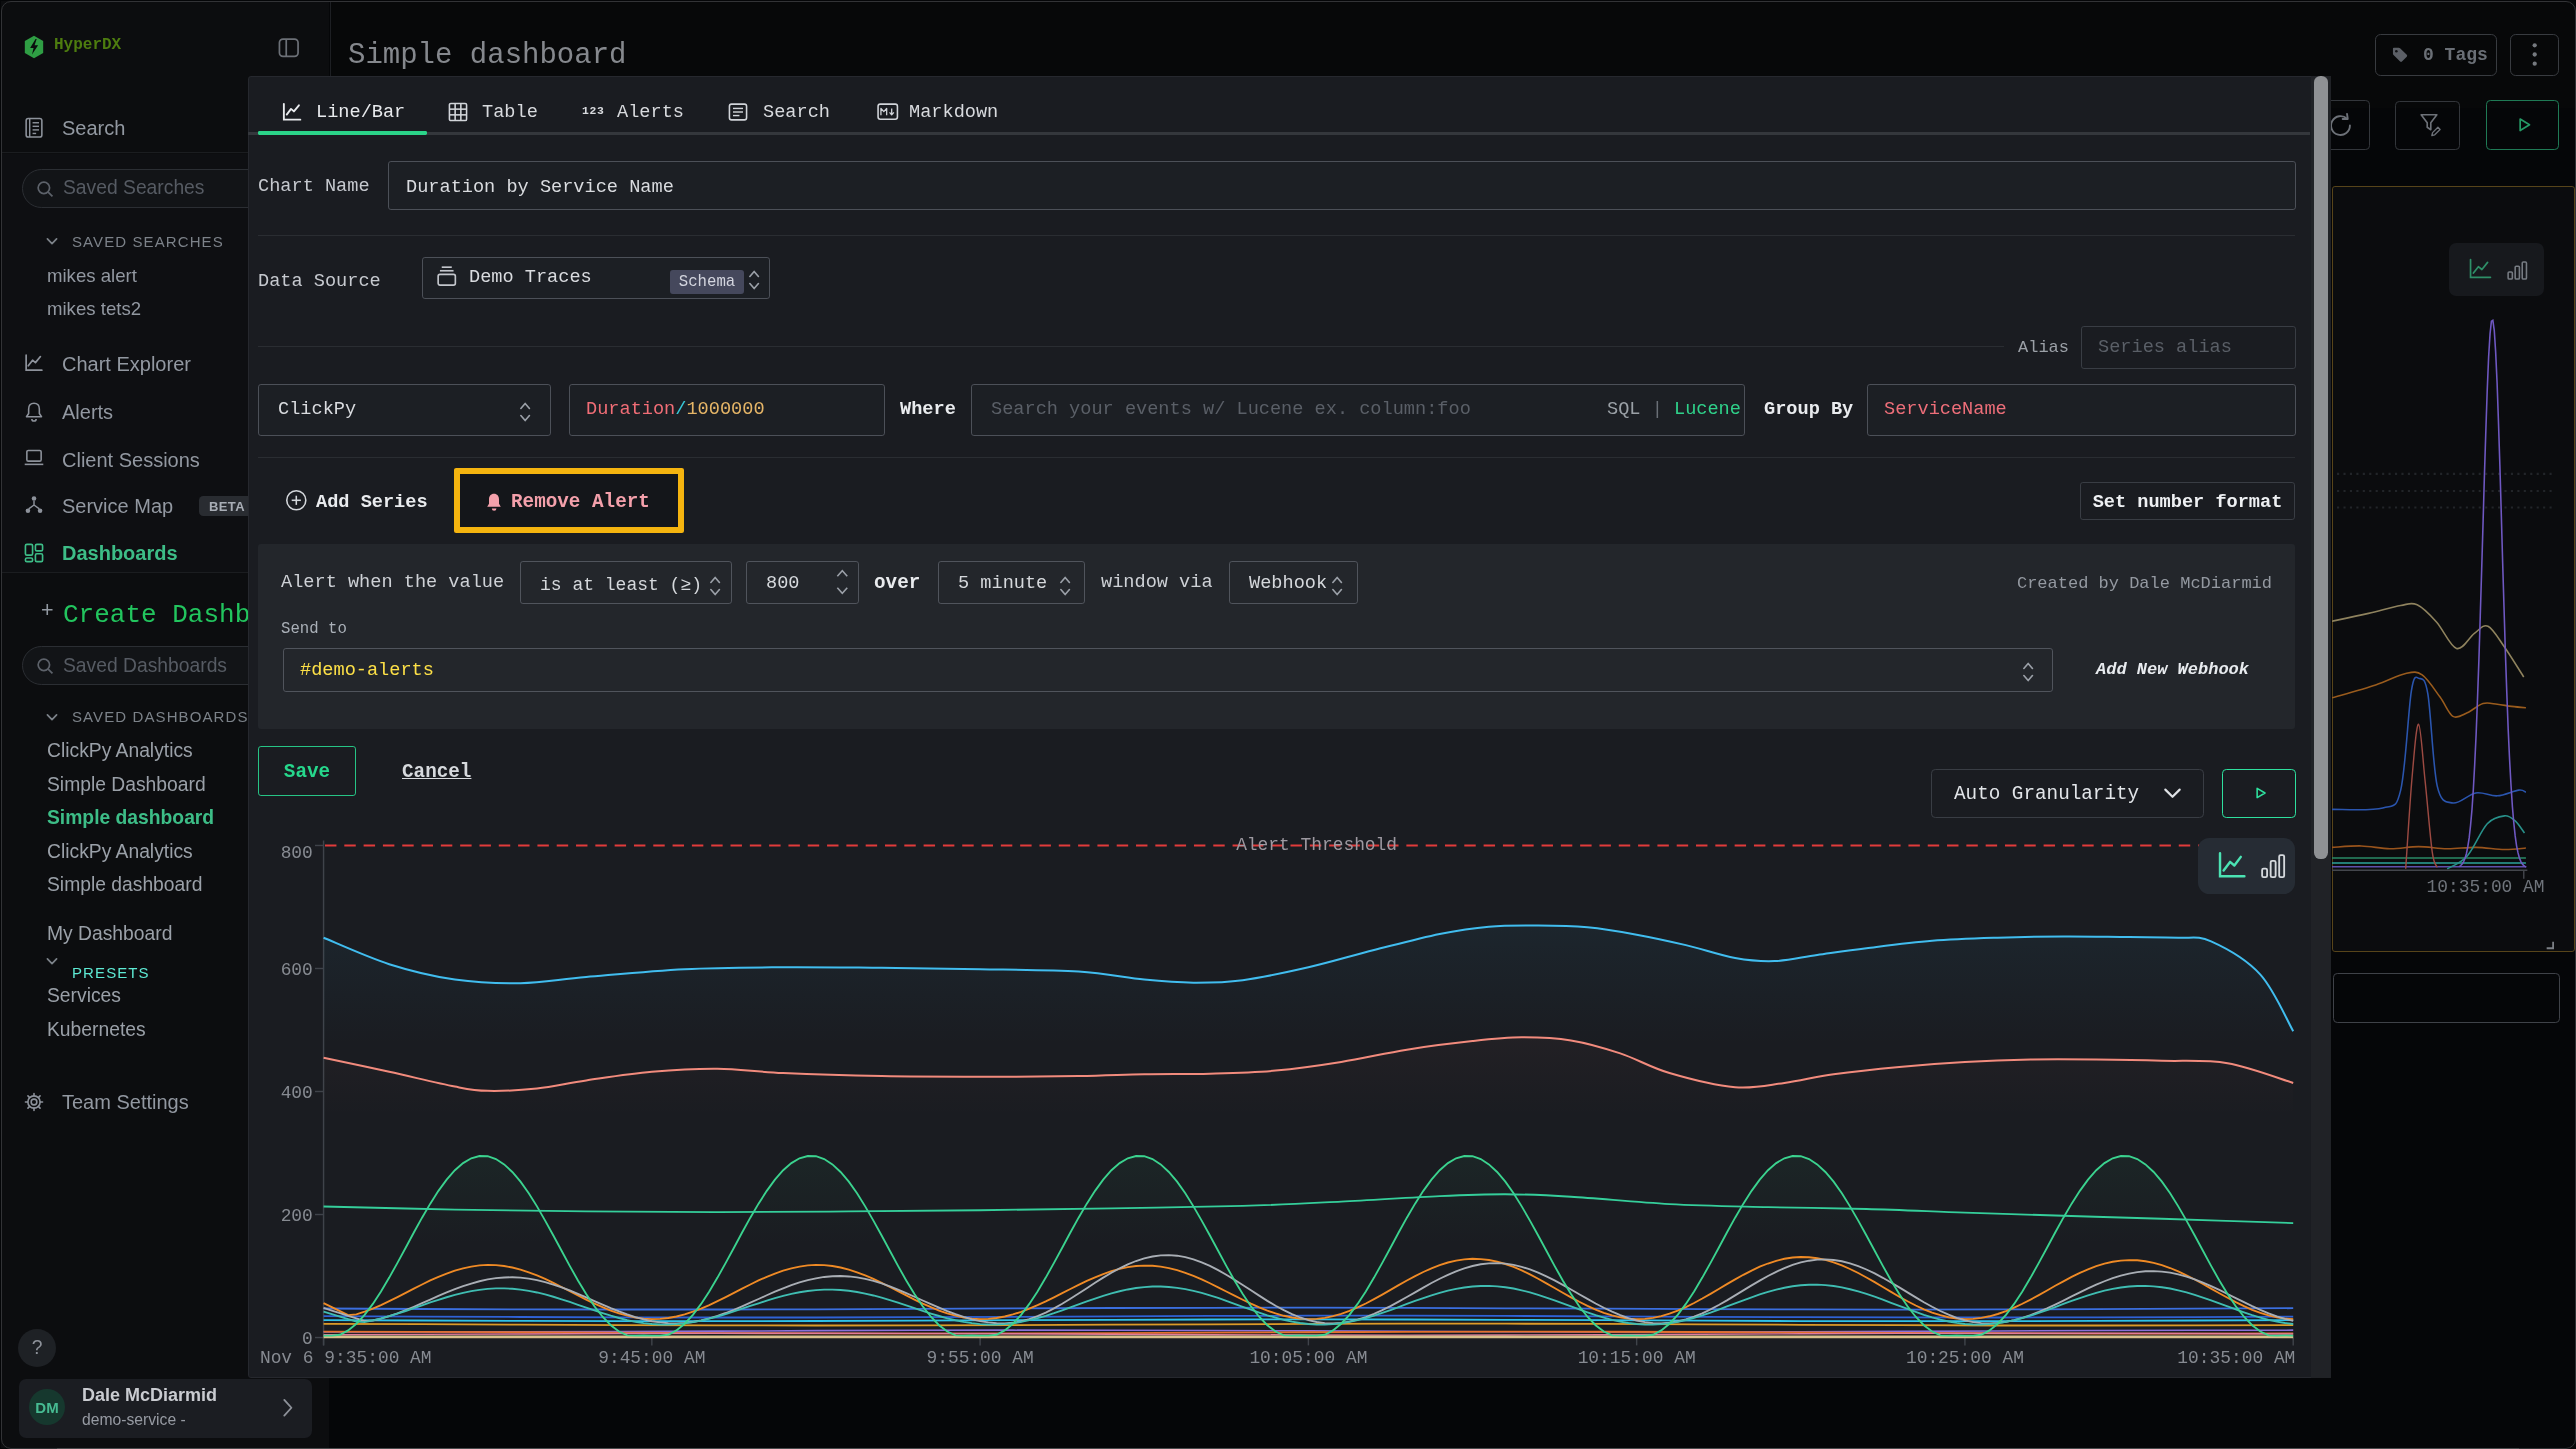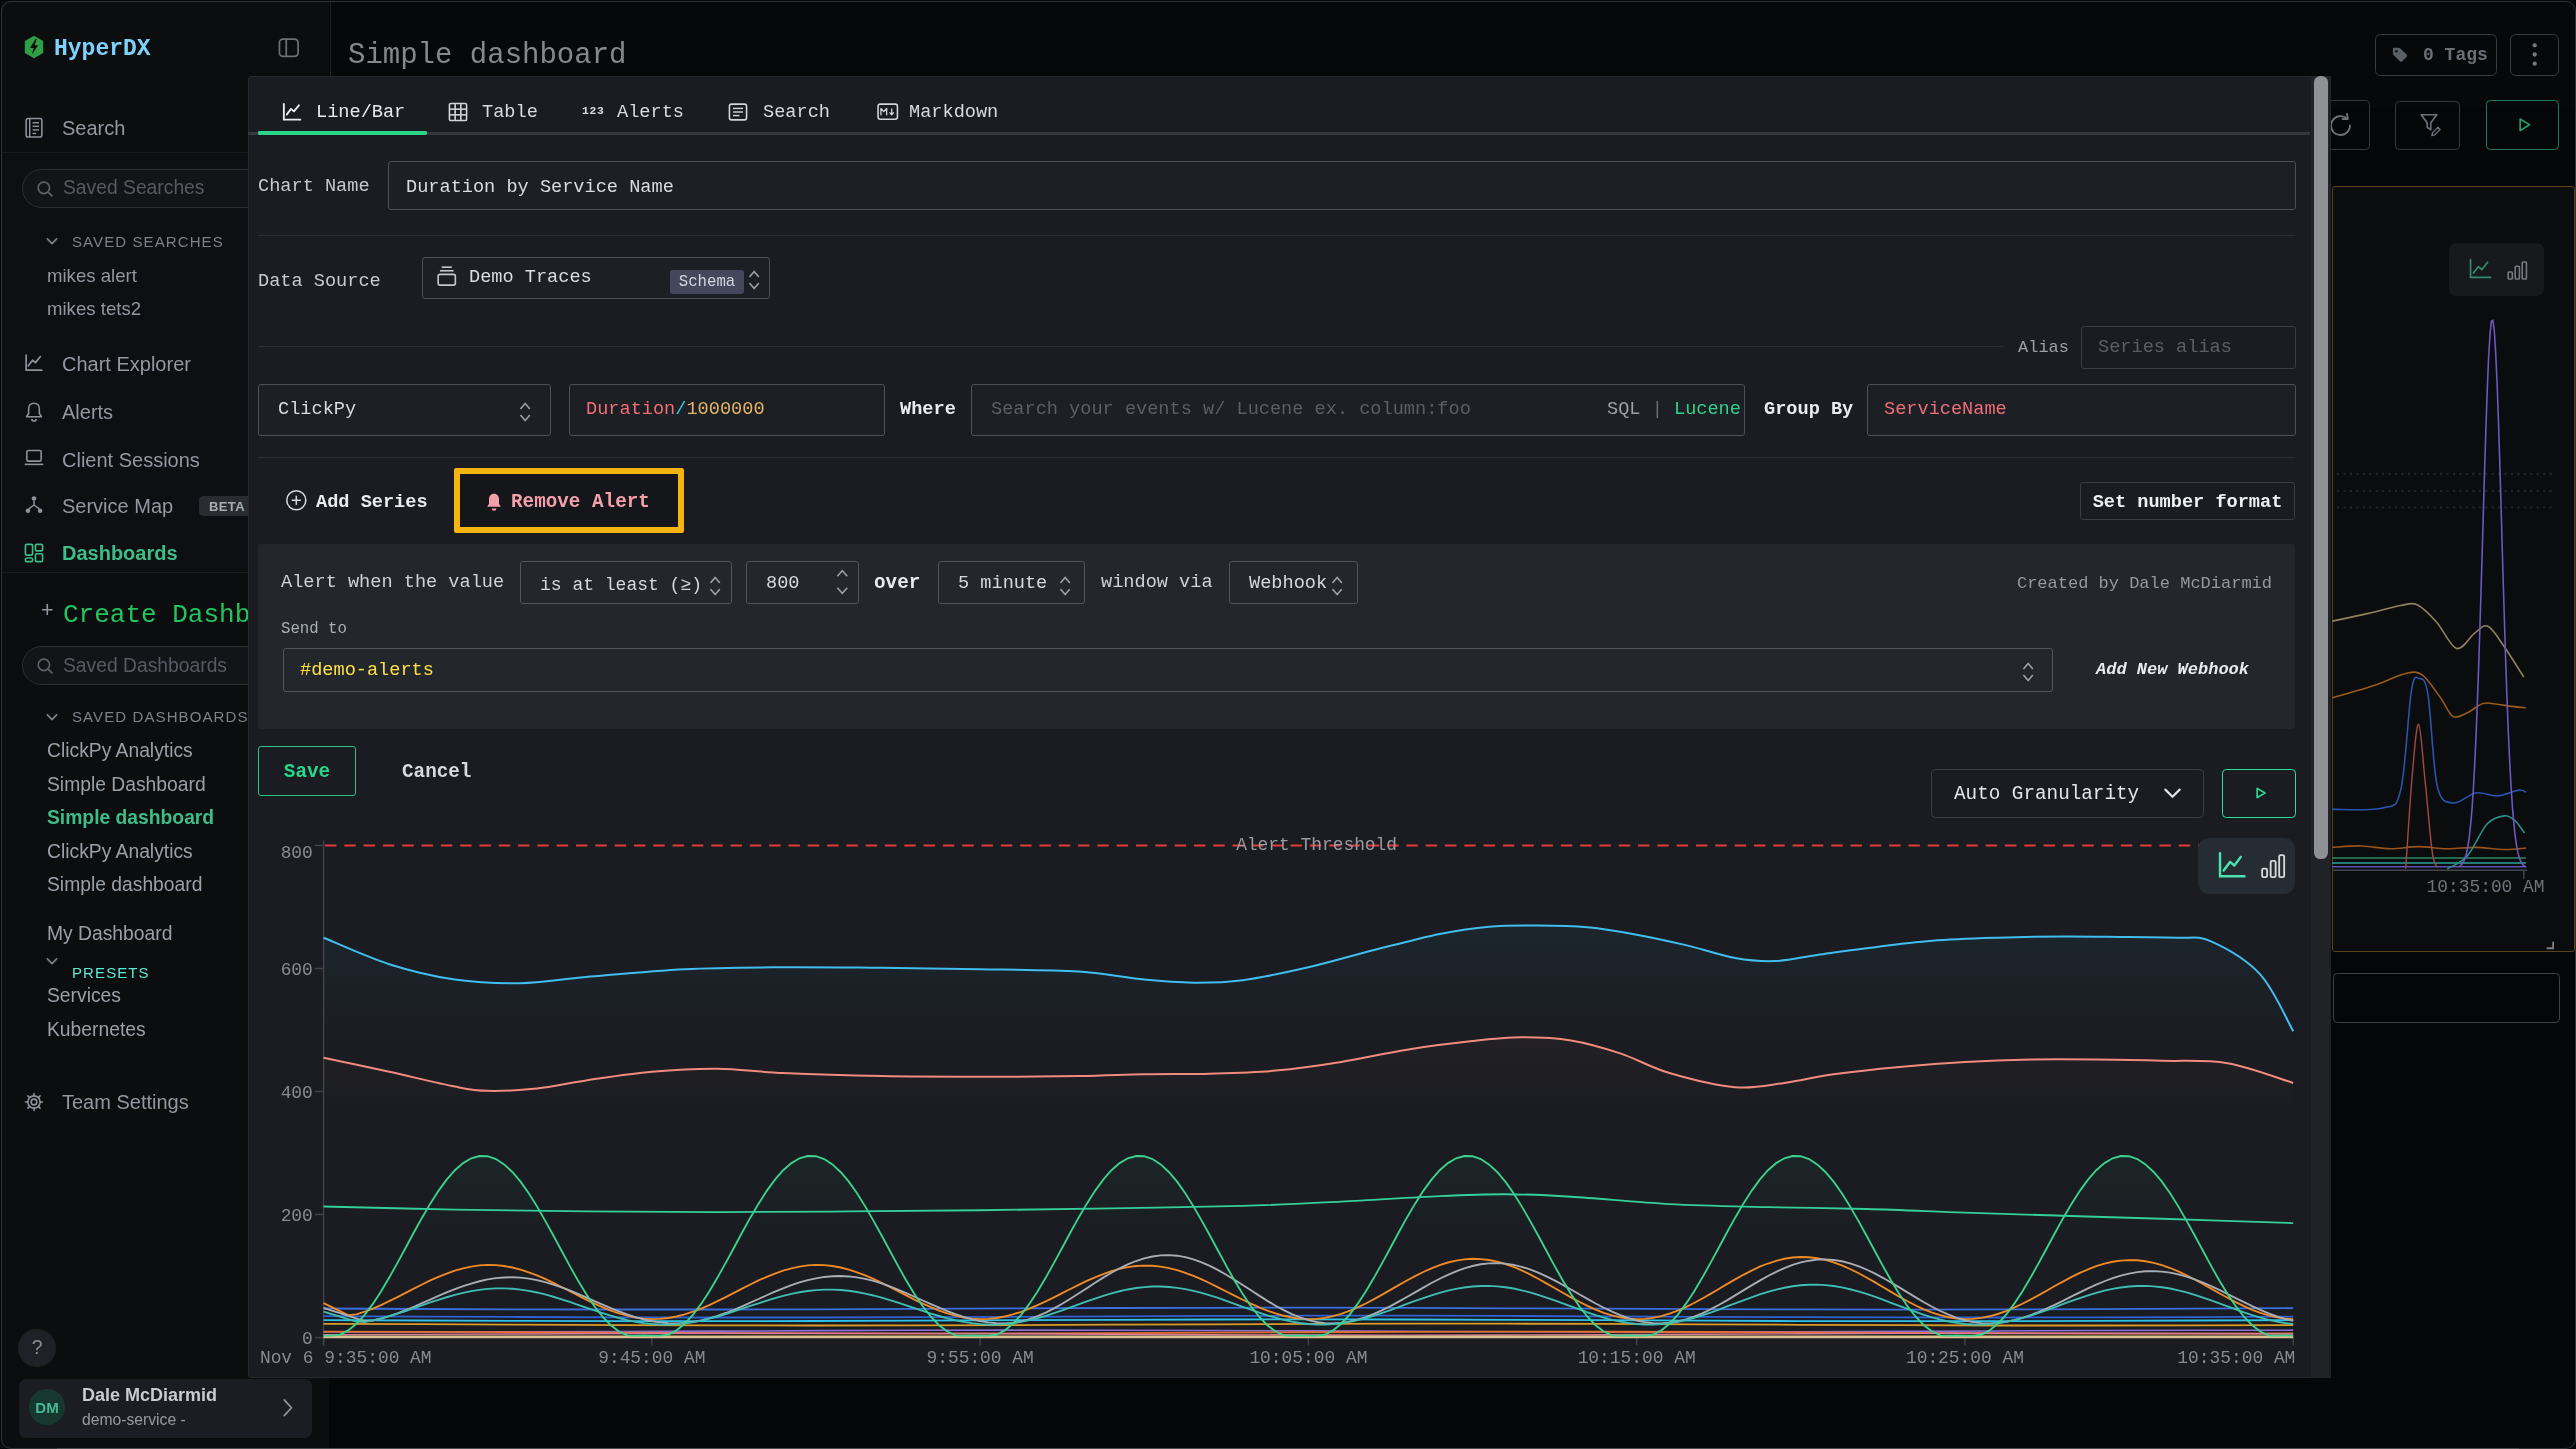--- a/index.html
+++ b/index.html
@@ -5,21 +5,21 @@
     <div style="position:absolute;left:1.4px;top:1.4px;width:328px;height:1447px;box-sizing:border-box;background:#0c0d0f;"></div>
     <div style="position:absolute;left:330px;top:1.4px;width:2245px;height:107px;box-sizing:border-box;background:#070809;"></div>
     <div style="position:absolute;left:330px;top:1.4px;width:1.4px;height:107px;box-sizing:border-box;background:#1d1f23;"></div>
     <div style="position:absolute;left:1.4px;top:152px;width:328px;height:1.4px;box-sizing:border-box;background:#1b1d20;"></div>
     <div style="position:absolute;left:1.4px;top:154px;width:328px;height:419px;box-sizing:border-box;background:#0e0f12;"></div>
     <div style="position:absolute;left:1.4px;top:572px;width:328px;height:1.4px;box-sizing:border-box;background:#1b1d20;"></div>
     <svg style="position:absolute;left:23.6px;top:35px;" width="20" height="24" viewBox="0 0 28 34" fill="none">
       <path d="M14 1 L27 8.6 V25.4 L14 33 L1 25.4 V8.6 Z" fill="#2f9e44"></path>
       <path d="M16.2 5.5 L8.5 18.5 H13.4 L11.2 27.5 L19.8 14.5 H14.8 L17.8 5.5 Z" fill="#0b0d0e"></path>
     </svg>
-    <div style="position:absolute;left:54px;top:36px;font-family:Liberation Mono,monospace;font-size:23px;color:#7dd3fc;white-space:pre;font-weight:bold;">HyperDX</div>
+    <div style="position:absolute;left:54px;top:36px;font-family:Liberation Mono,monospace;font-size:16px;color:#4d7c0f;white-space:pre;font-weight:bold;">HyperDX</div>
     <svg style="position:absolute;left:278px;top:37px;" width="21.5" height="21.5" viewBox="0 0 30 30" fill="none">
       <rect x="2" y="3" width="26" height="24" rx="5" stroke="#6c7077" stroke-width="2.4"></rect>
       <line x1="11.5" y1="3" x2="11.5" y2="27" stroke="#6c7077" stroke-width="2.4"></line>
     </svg>
     <svg style="position:absolute;left:23.6px;top:117px;" width="20" height="21.5" viewBox="0 0 28 30" fill="none">
       <rect x="3" y="2" width="22" height="26" rx="3" stroke="#8d929b" stroke-width="2.2"></rect>
       <line x1="8" y1="2" x2="8" y2="28" stroke="#8d929b" stroke-width="2"></line>
       <line x1="12" y1="8" x2="21" y2="8" stroke="#8d929b" stroke-width="2"></line>
       <line x1="12" y1="13" x2="21" y2="13" stroke="#8d929b" stroke-width="2"></line>
       <line x1="12" y1="18" x2="21" y2="18" stroke="#8d929b" stroke-width="2"></line>
@@ -274,21 +274,21 @@
     <div style="position:absolute;left:281px;top:620px;font-family:Liberation Mono,monospace;font-size:15.7px;color:#aab0b8;white-space:pre;z-index:11;">Send to</div>
     <div style="position:absolute;left:283px;top:648px;width:1770px;height:44px;box-sizing:border-box;border:1.1px solid #50545c;border-radius:2.9px;z-index:11;"></div>
     <div style="position:absolute;left:300px;top:660px;font-family:Liberation Mono,monospace;font-size:18.6px;color:#fde047;white-space:pre;z-index:11;">#demo-alerts</div>
     <svg style="position:absolute;left:2021px;top:659px;z-index:11;" width="14.3" height="26" viewBox="0 0 20 36" fill="none">
       <polyline points="4,13 10,6 16,13" stroke="#9ba0a8" stroke-width="2.3" fill="none" stroke-linecap="round" stroke-linejoin="round"></polyline>
       <polyline points="4,23 10,30 16,23" stroke="#9ba0a8" stroke-width="2.3" fill="none" stroke-linecap="round" stroke-linejoin="round"></polyline>
     </svg>
     <div style="position:absolute;left:2096px;top:660px;font-family:Liberation Mono,monospace;font-size:17px;color:#e8ebef;white-space:pre;font-weight:bold;z-index:11;font-style:italic;">Add New Webhook</div>
     <div style="position:absolute;left:258px;top:746px;width:98px;height:50px;box-sizing:border-box;border:1.1px solid #26c485;border-radius:2.9px;z-index:11;"></div>
     <div style="position:absolute;left:258px;top:761px;font-family:Liberation Mono,monospace;font-size:19.3px;color:#26d78c;white-space:pre;font-weight:bold;z-index:11;width:98px;text-align:center;">Save</div>
-    <div style="position:absolute;left:402px;top:761px;font-family:Liberation Mono,monospace;font-size:19.3px;color:#d6d9dd;white-space:pre;font-weight:bold;z-index:11;">Cancel</div>
+    <div style="position:absolute;left:402px;top:761px;font-family:Liberation Mono,monospace;font-size:19.3px;color:#d6d9dd;white-space:pre;font-weight:bold;z-index:11;text-decoration:underline;">Cancel</div>
     <div style="position:absolute;left:1931px;top:769px;width:273px;height:49px;box-sizing:border-box;border:1.1px solid #393d44;border-radius:4.3px;z-index:11;"></div>
     <div style="position:absolute;left:1954px;top:783px;font-family:Liberation Mono,monospace;font-size:19.3px;color:#e2e5e9;white-space:pre;z-index:11;">Auto Granularity</div>
     <svg style="position:absolute;left:2161px;top:781px;z-index:11;" width="23" height="23" viewBox="0 0 32 32" fill="none">
       <polyline points="6,12 16,22 26,12" stroke="#dfe2e6" stroke-width="3" fill="none" stroke-linecap="round" stroke-linejoin="round"></polyline>
     </svg>
     <div style="position:absolute;left:2222px;top:769px;width:74px;height:49px;box-sizing:border-box;border:1.4px solid #2ee09e;border-radius:4.3px;z-index:11;"></div>
     <svg style="position:absolute;left:2250px;top:783px;z-index:11;" width="20" height="20" viewBox="0 0 28 28" fill="none">
       <path d="M10 7.5 L21 14 L10 20.5 Z" stroke="#2ee09e" stroke-width="2.2" stroke-linejoin="round"></path>
     </svg>
     <div style="position:absolute;left:2311px;top:76px;width:20px;height:1302px;box-sizing:border-box;background:#202226;z-index:12;"></div>

